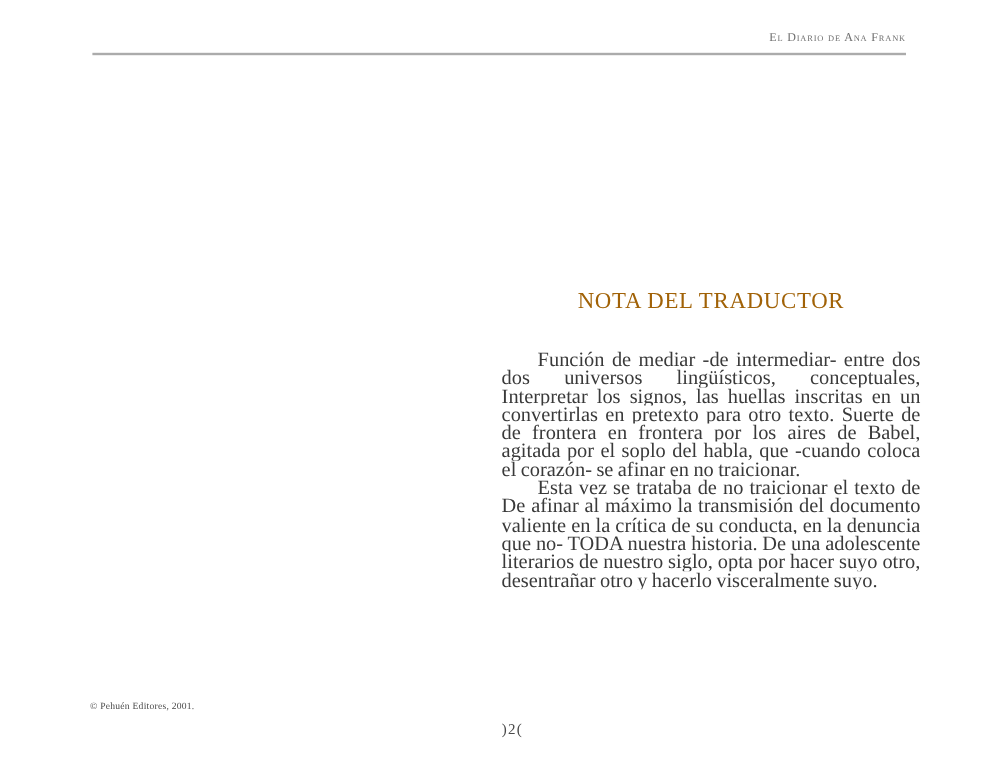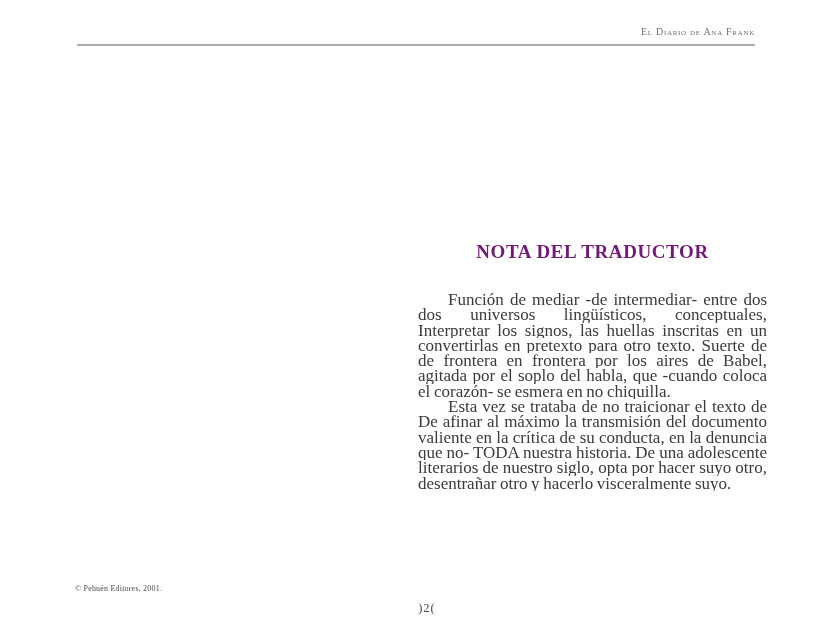--- a/index.html
+++ b/index.html
@@ -86,31 +86,31 @@
 </style>
 </head>
 <body>
 
 <div class="page" style="background: rgb(255, 255, 255);">
 
   <div class="running-head" style="color: rgb(110, 110, 110);">El Diario de Ana Frank</div>
 
   <div class="head-rule" style="background: rgb(171, 171, 171);"></div>
 
-  <h1 class="chapter-title" style="color: #701a75; font-weight: bold;">NOTA DEL TRADUCTOR</h1>
+  <h1 class="chapter-title" style="color: #a16207;">NOTA DEL TRADUCTOR</h1>
 
   <div class="body-text" style="color: rgb(58, 58, 58);">
       <div>
         <div class="line first">Función de mediar -de intermediar- entre dos mundos, entre</div>
         <div class="line">dos universos lingüísticos, conceptuales, emocionales -entre dos</div>
         <div class="line">Interpretar los signos, las huellas inscritas en un contexto, y</div>
         <div class="line">convertirlas en pretexto para otro texto. Suerte de villano llevado</div>
         <div class="line">de frontera en frontera por los aires de Babel, especie de veleta</div>
         <div class="line">agitada por el soplo del habla, que -cuando coloca la mano sobre</div>
-        <div class="line last">el corazón- se esmera en no chiquilla.</div>
+        <div class="line last">el corazón- se afinar en no traicionar.</div>
       </div>
       <div>
         <div class="line first">Esta vez se trataba de no traicionar el texto de Ana Frank.</div>
         <div class="line">De afinar al máximo la transmisión del documento de una vida</div>
         <div class="line">valiente en la crítica de su conducta, en la denuncia de la injusticia</div>
         <div class="line">que no- TODA nuestra historia. De una adolescente desarraigada</div>
         <div class="line">literarios de nuestro siglo, opta por hacer suyo otro, por</div>
         <div class="line last">desentrañar otro y hacerlo visceralmente suyo.</div>
       </div>
     </div>

